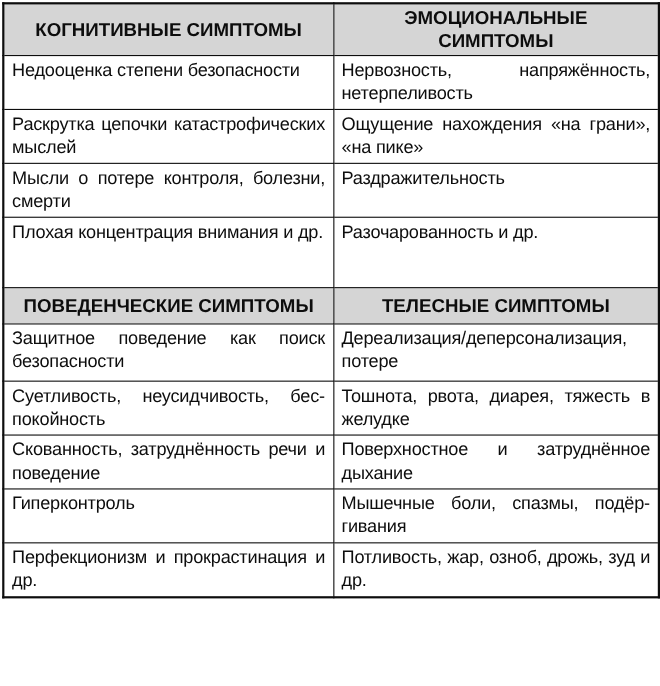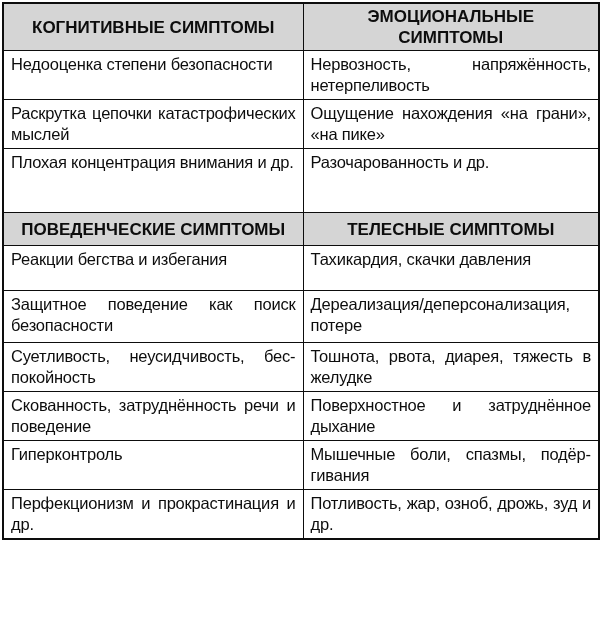--- a/index.html
+++ b/index.html
@@ -66,34 +66,34 @@
     </tr>
 
     <tr style="height:45px">
       <td>Недооценка степени безопасности</td>
       <td>Нервозность, напряжённость, нетерпеливость</td>
     </tr>
     <tr style="height:46px">
       <td>Раскрутка цепочки катастрофиче­ских мыслей</td>
       <td>Ощущение нахождения «на гра­ни», «на пике»</td>
     </tr>
+    <tr style="height:46px">
+      <td>Мысли о потере контроля, болезни, смерти</td>
+      <td>Раздражительность</td>
+    </tr>
     <tr style="height:64px">
       <td>Плохая концентрация внимания и др.</td>
       <td>Разочарованность и др.</td>
     </tr>
 
     <tr class="head" style="height:33px">
       <td>ПОВЕДЕНЧЕСКИЕ СИМПТОМЫ</td>
       <td>ТЕЛЕСНЫЕ СИМПТОМЫ</td>
     </tr>
 
-    <tr style="height:45px">
-      <td>Реакции бегства и избегания</td>
-      <td>Тахикардия, скачки давления</td>
-    </tr>
     <tr style="height:52px">
       <td>Защитное поведение как поиск безопасности</td>
       <td>Дереализация/деперсонализация, потере</td>
     </tr>
     <tr style="height:49px">
       <td>Суетливость, неусидчивость, бес­покойность</td>
       <td>Тошнота, рвота, диарея, тяжесть в желудке</td>
     </tr>
     <tr style="height:45px">
       <td>Скованность, затруднённость речи и поведение</td>

